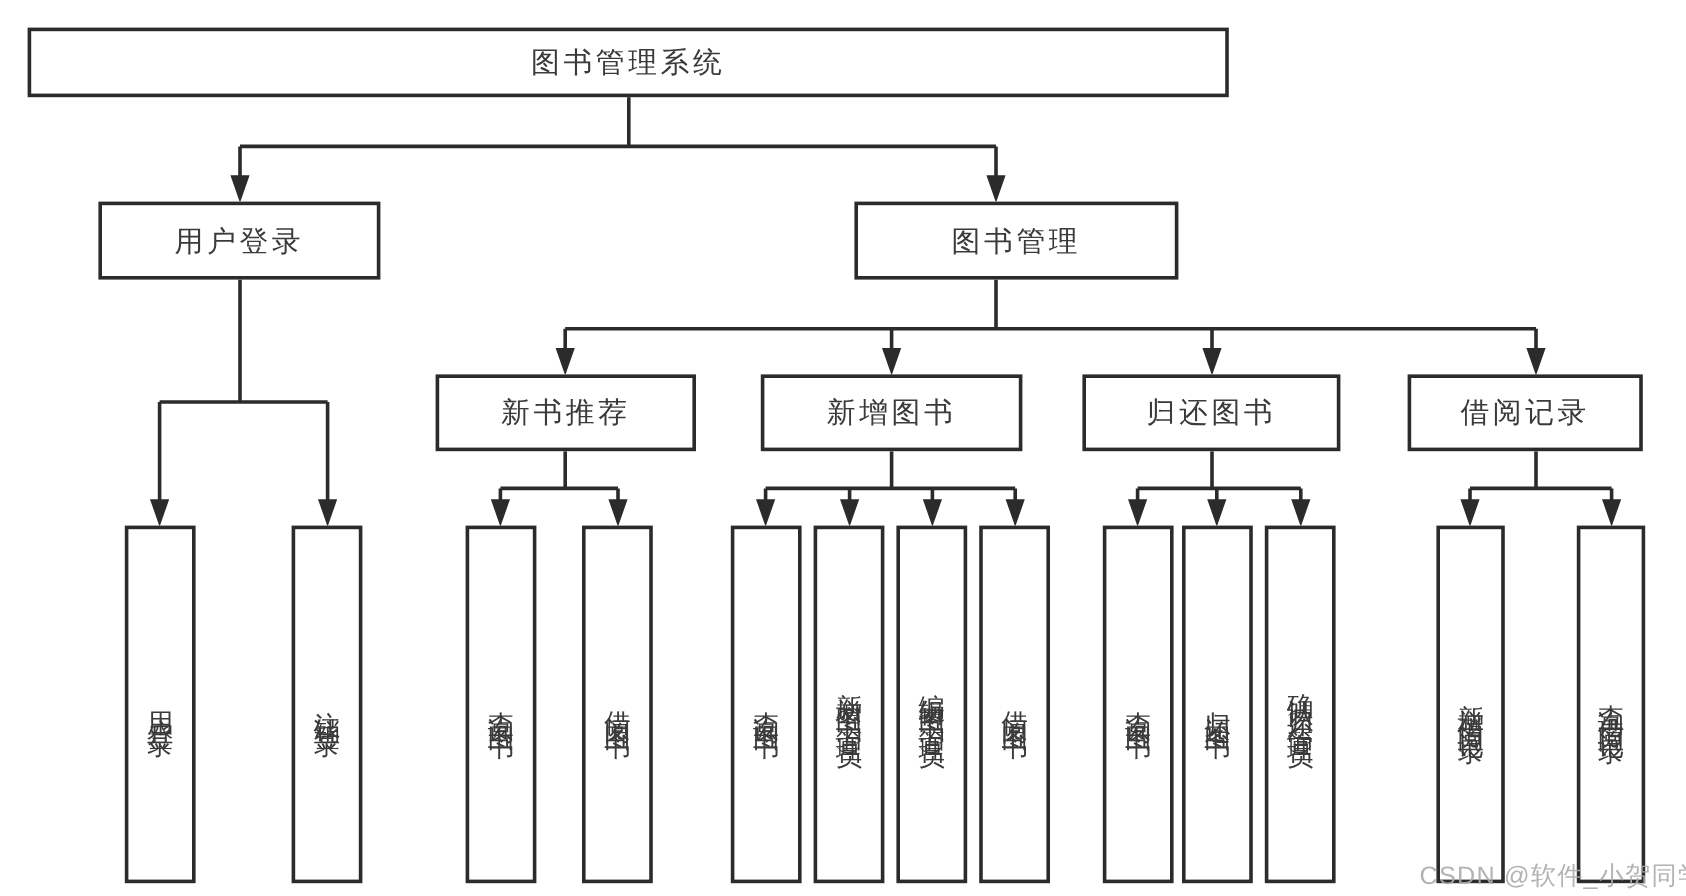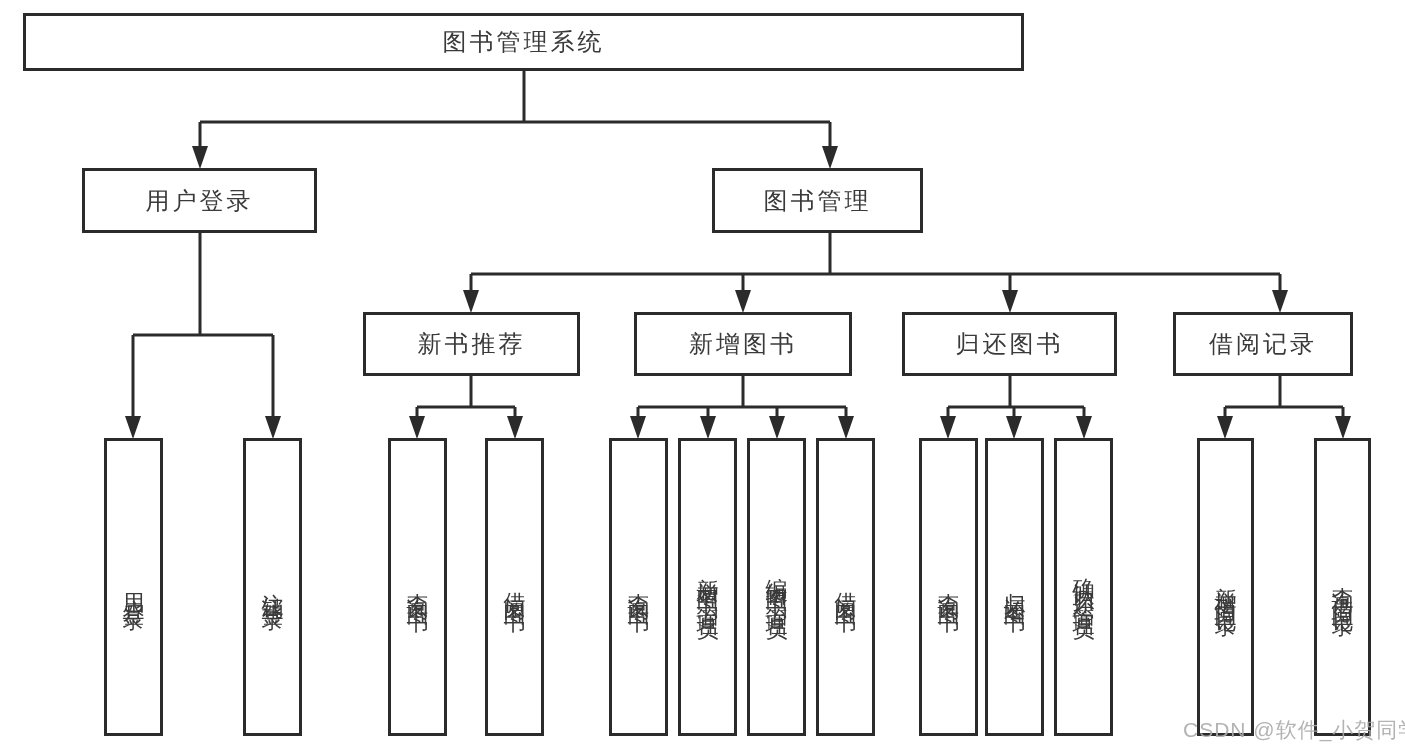--- a/index.html
+++ b/index.html
@@ -35,28 +35,28 @@
   }
   .vnode {
     writing-mode: vertical-rl;
     text-orientation: mixed;
     font-size: 22px;
     letter-spacing: 6px;
     line-height: 1;
     padding: 8px 0;
   }
   
-  .n-root   { left: 23px;   top: 13px;  width: 1001px; height: 58px; }
+  .n-root   { left: 23px;   top: 23px;  width: 1001px; height: 58px; }
   .n-login  { left: 82px;   top: 168px; width: 235px;  height: 65px; }
-  .n-mgmt   { left: 712px;  top: 168px; width: 211px;  height: 65px; }
+  .n-mgmt   { left: 712px;  top: 168px; width: 270px;  height: 65px; }
   .n-l3     { top: 312px; height: 64px; }
   .n-rec    { left: 363px;  width: 217px; }
   .n-borrow { left: 634px;  width: 218px; }
   .n-cur    { left: 902px;  width: 215px; }
-  .n-hist   { left: 1173px; width: 180px; }
+  .n-hist   { left: 1173px; width: 196px; }
   .leaf     { top: 438px; height: 298px; width: 59px; }
   .lf-a1 { left: 104px; }
   .lf-a2 { left: 243px; }
   .lf-b1 { left: 388px; }
   .lf-b2 { left: 485px; }
   .lf-c1 { left: 609px; }
   .lf-c2 { left: 678px; }
   .lf-c3 { left: 747px; }
   .lf-c4 { left: 816px; }
   .lf-d1 { left: 919px; }

